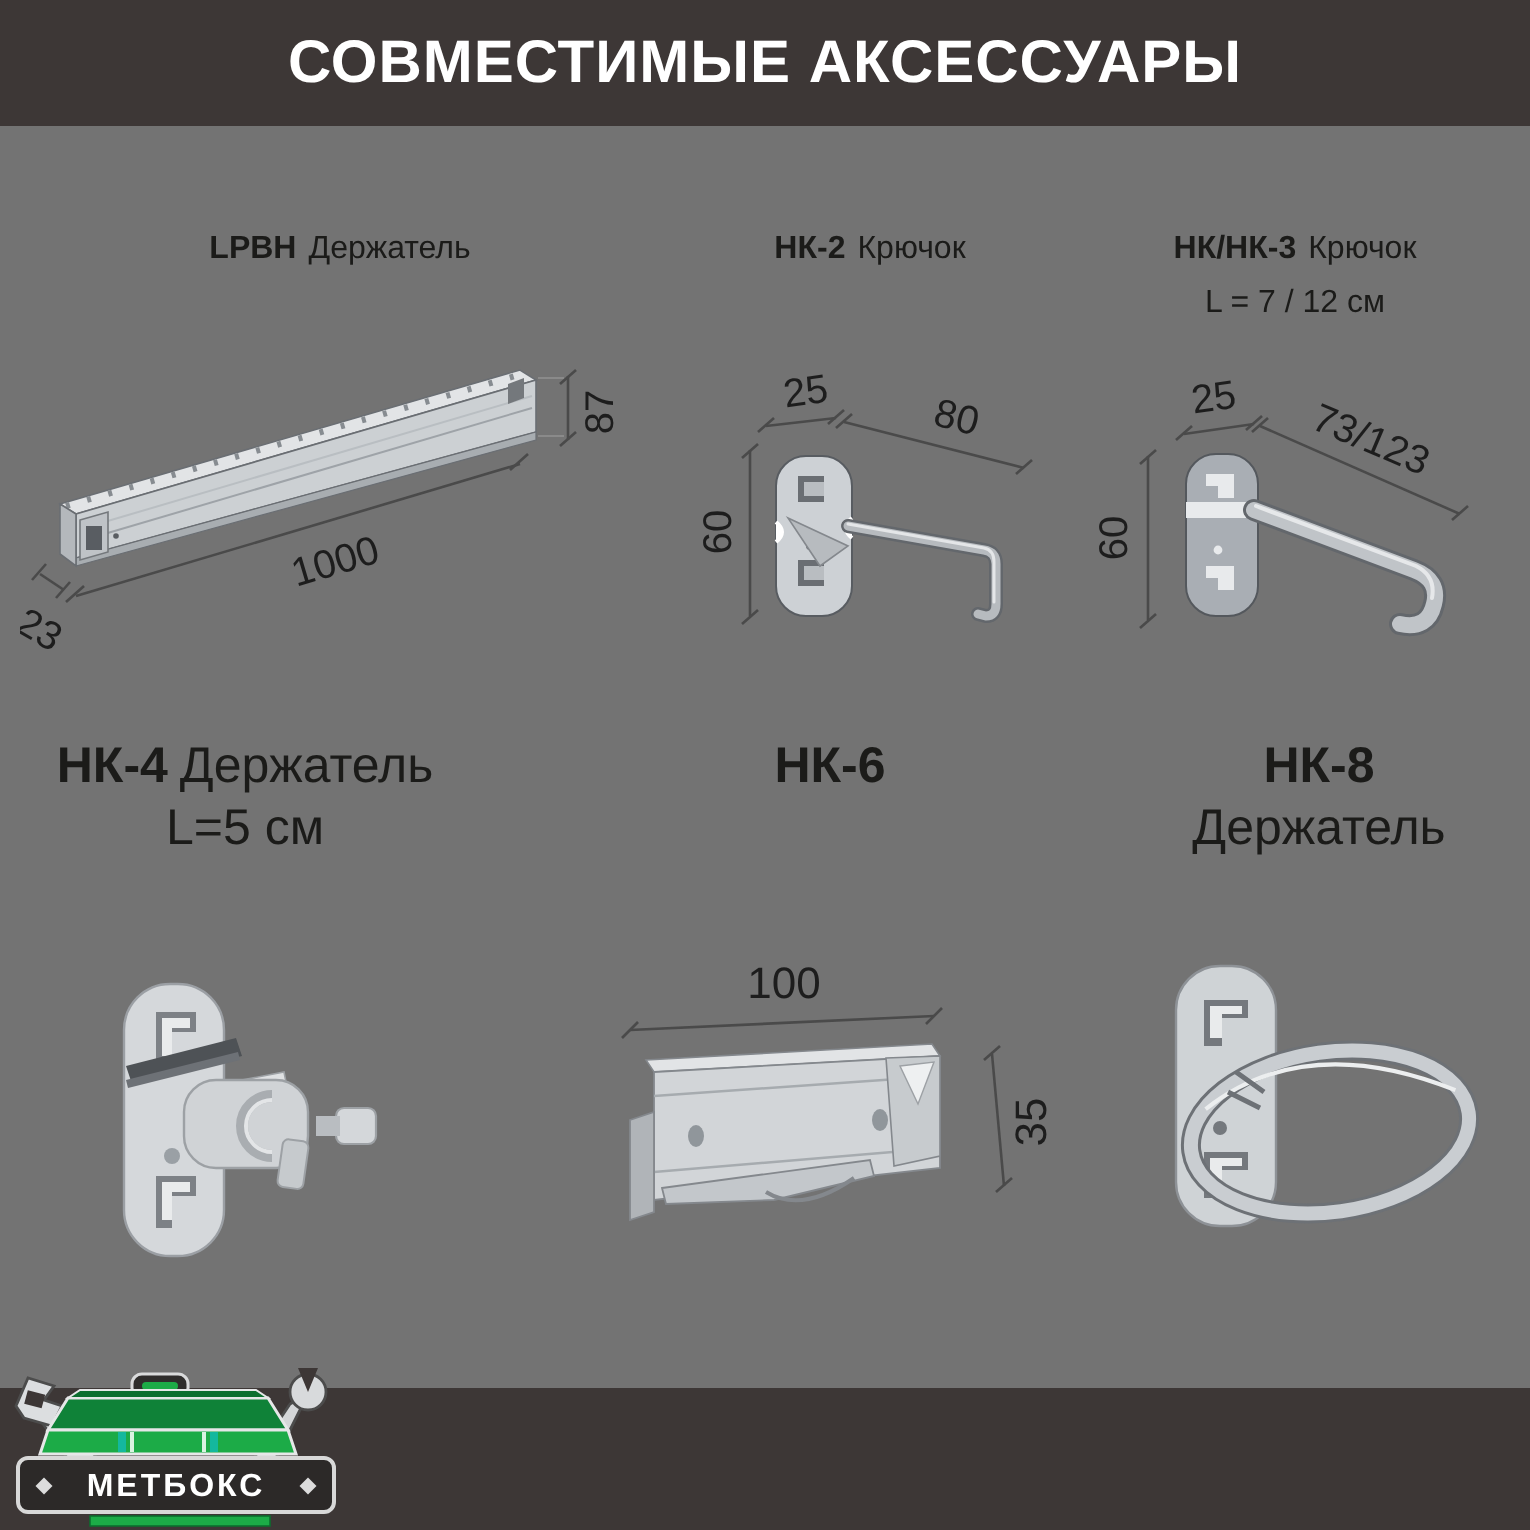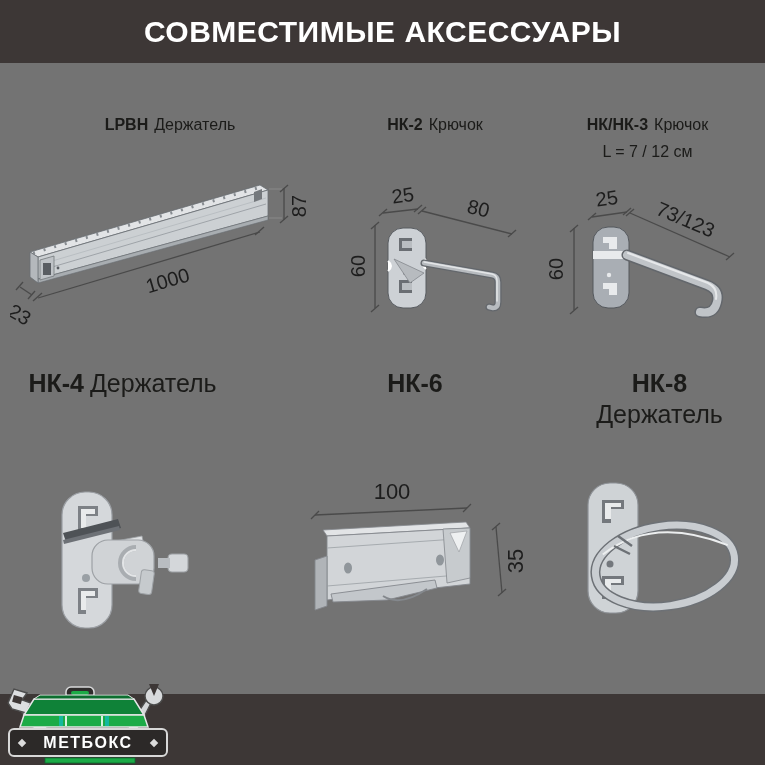--- a/index.html
+++ b/index.html
@@ -144,20 +144,21 @@
     <g>
       <line class="dl" x1="29" y1="45" x2="29" y2="127"></line>
       <line class="tick" x1="25" y1="49" x2="33" y2="42"></line>
       <line class="tick" x1="25" y1="131" x2="33" y2="124"></line>
       <text class="dim" x="13" y="86" font-size="20" text-anchor="middle" dominant-baseline="middle" transform="rotate(-90 13 86)">60</text>
     </g>
   </svg>
 
   <div class="ptitle r2" style="left:10px;top:368px;width:225px;">
     <div><span class="code sp">НК-4</span><span>Держатель</span></div>
+    <div>L=5 см</div>
   </div>
 
   <div class="ptitle r2" style="left:285px;top:368px;width:260px;">
     <div class="code">НК-6</div>
   </div>
 
   <div class="ptitle r2" style="left:572px;top:368px;width:175px;">
     <div class="code">НК-8</div>
     <div>Держатель</div>
   </div>

